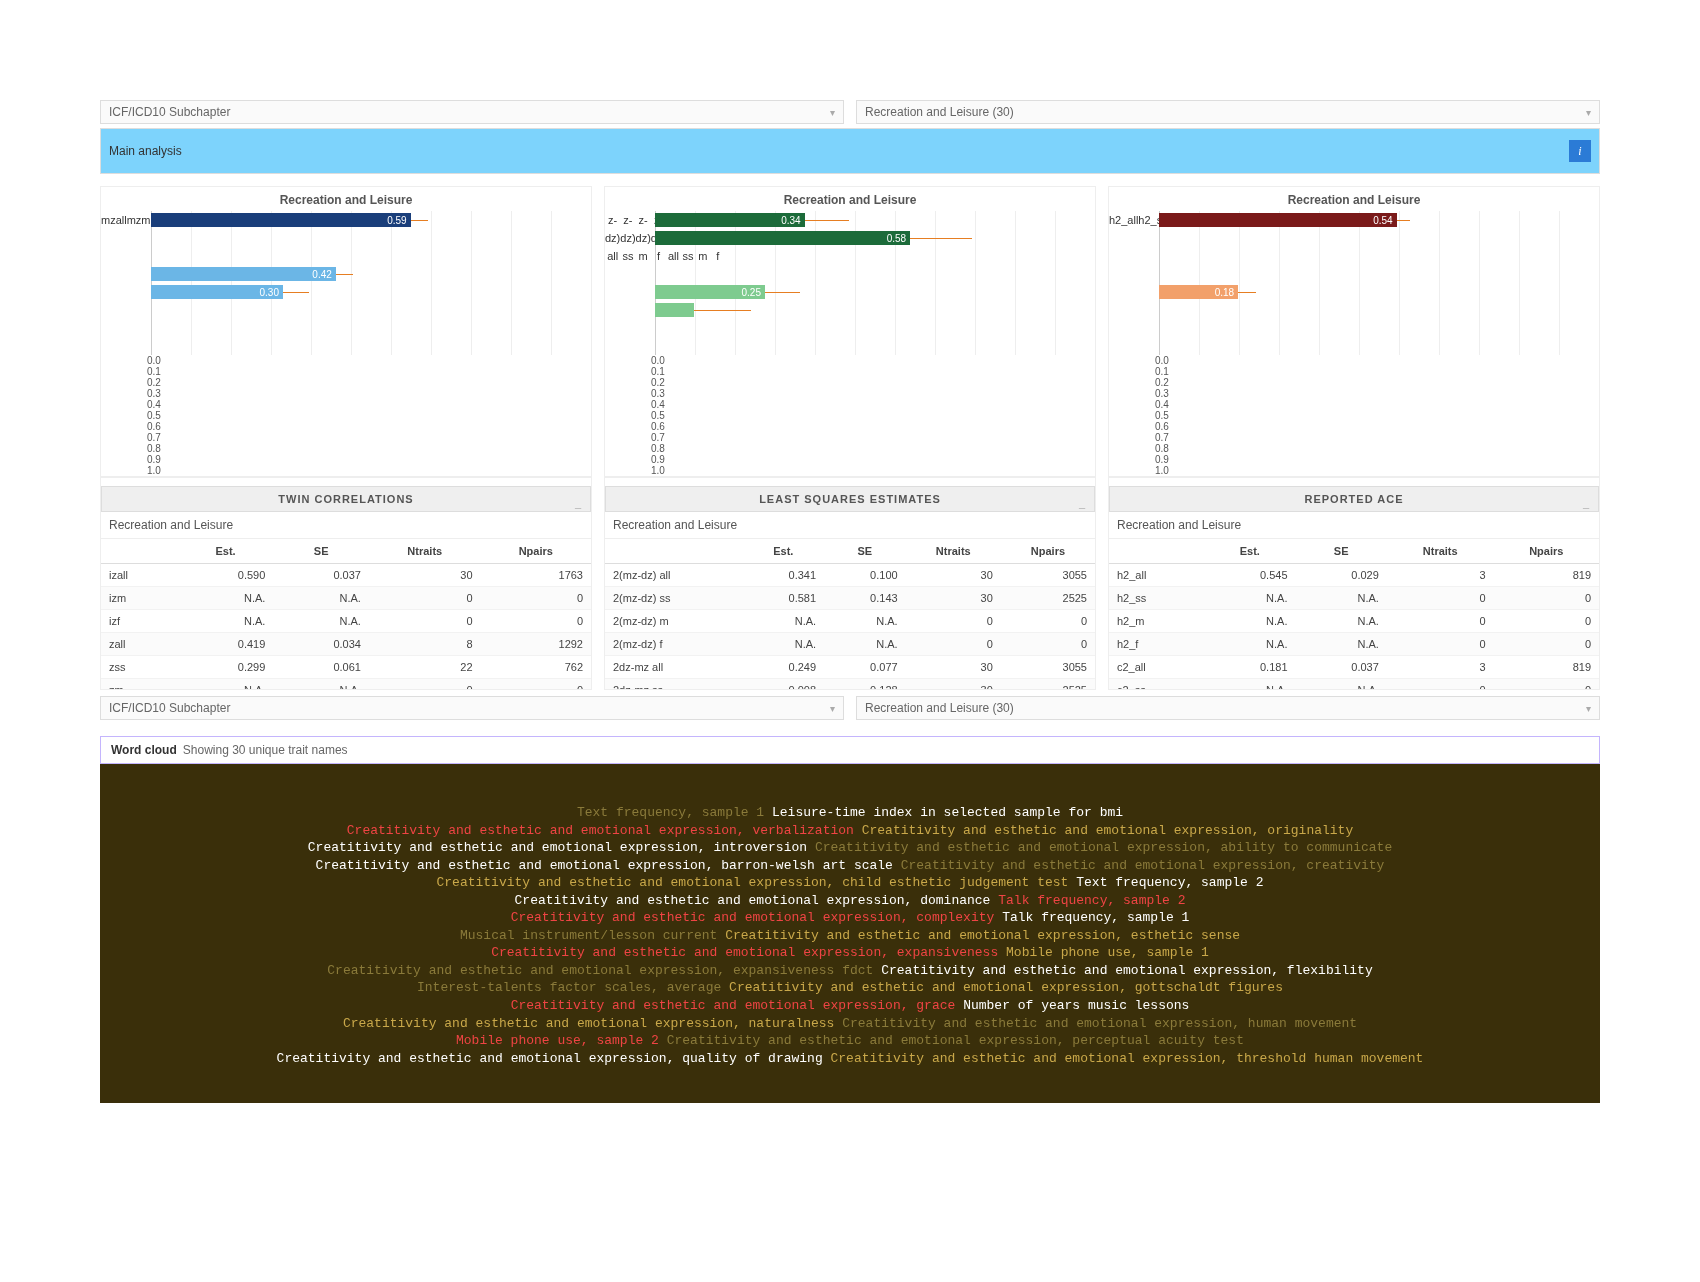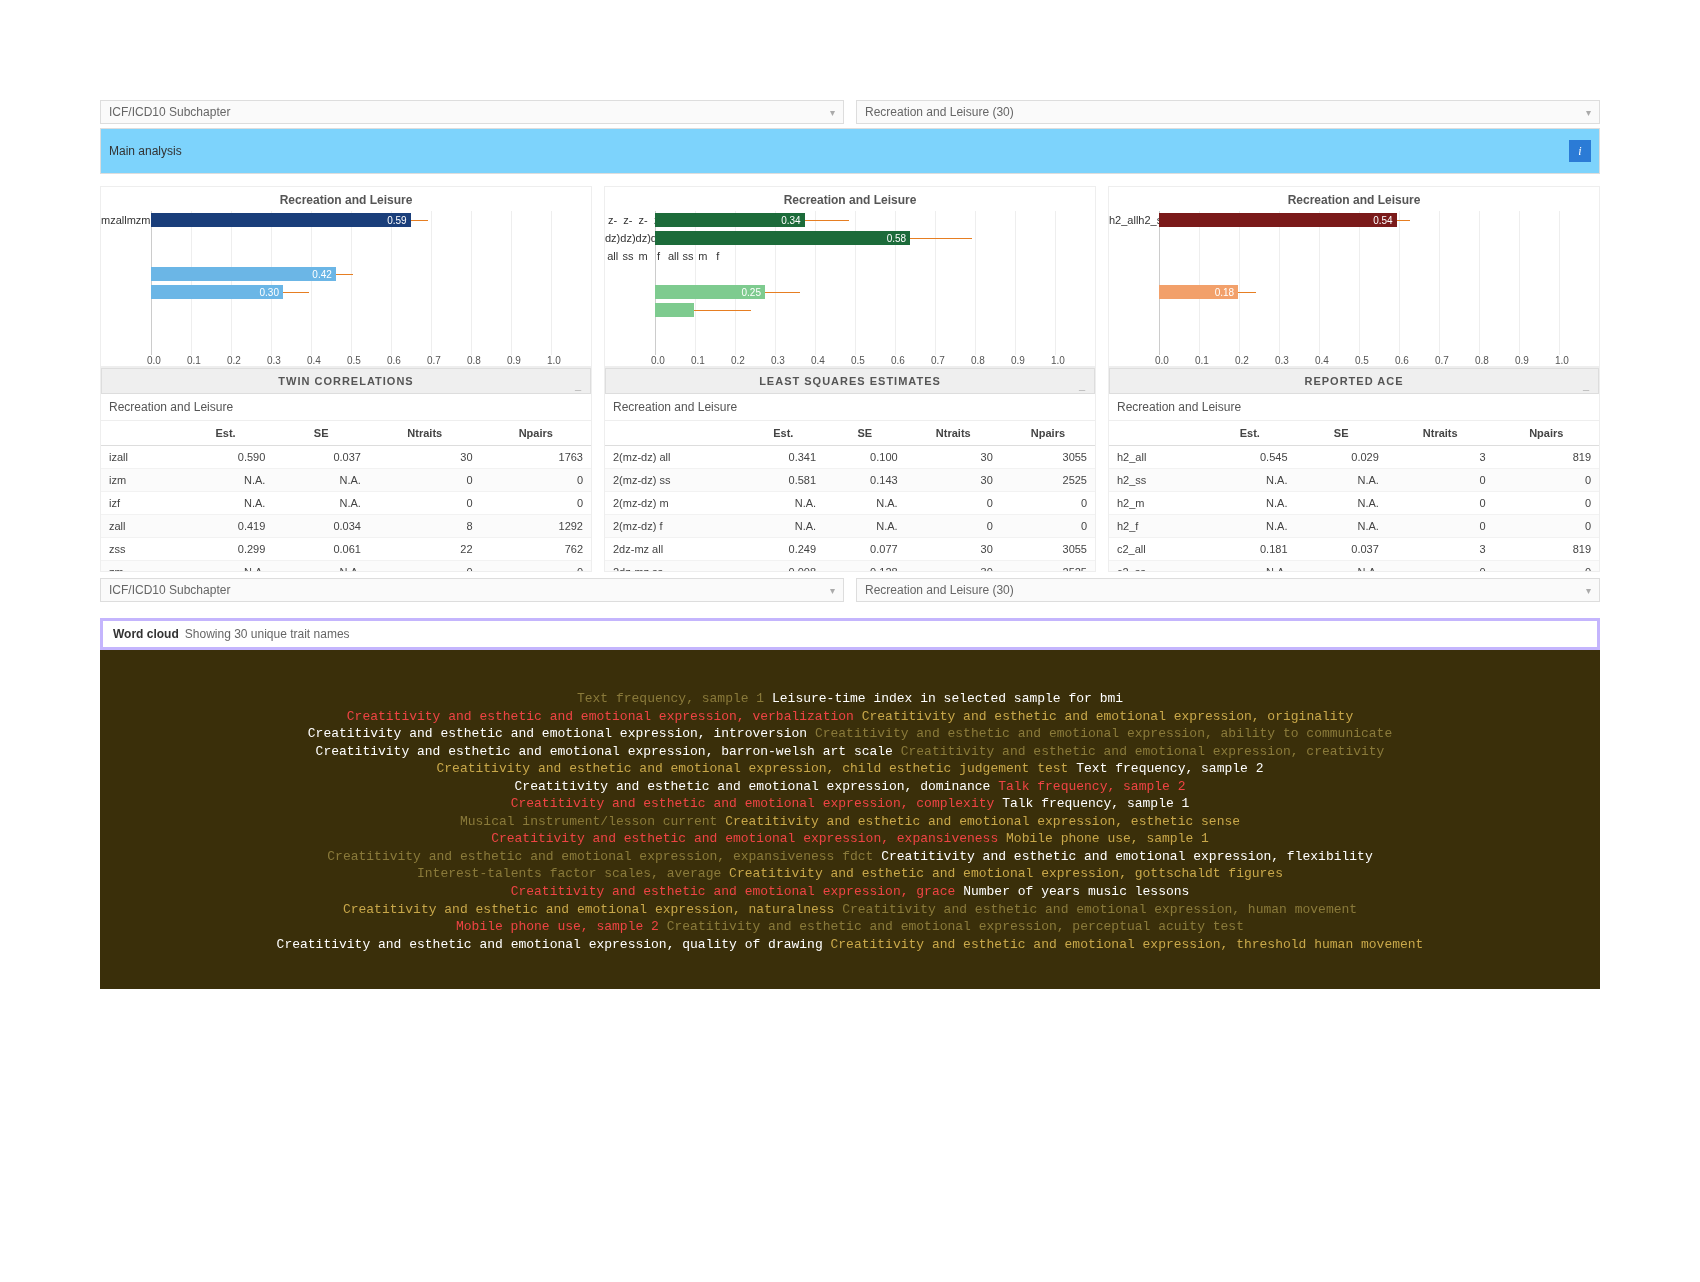--- a/index.html
+++ b/index.html
@@ -15,32 +15,32 @@
   .chart-body { display: flex; }
   .ylabels { width: 50px; display: flex; flex-direction: row; text-align: center; padding-right: 4px; }
   .ylabels div { height: 18px; line-height: 18px; font-size: 11px; color: #333; }
   .bars { flex: 1; position: relative; }
   .bar-row { height: 18px; display: flex; align-items: center; position: relative; }
   .grid { position: absolute; inset: 0; display: flex; pointer-events: none; }
   .grid div { flex: 1; border-left: 1px solid #eee; }
   .grid div:first-child { border-left: 1px solid #ccc; }
   .bar { height: 14px; display: flex; align-items: center; justify-content: flex-end; color: #fff; font-size: 10px; padding-right: 4px; position: relative; z-index: 1; padding-left: 35px; }
   .err { height: 1px; background: #e67e22; position: relative; z-index: 1; }
-  .xaxis { display: flex; margin-left: 50px; }
+  .xaxis { display: flex; margin-left: 50px; flex-direction: column; }
   .xaxis div { flex: 1; font-size: 10px; color: #555; text-align: left; transform: translateX(-4px); }
-  .sect-title { background: #efefef; text-align: center; font-size: 11px; font-weight: 600; color: #555; letter-spacing: 1px; padding: 6px 0; border: 1px solid #ddd; position: relative; }
+  .sect-title { background: #efefef; text-align: center; font-size: 11px; font-weight: 600; color: #555; letter-spacing: 1px; padding: 6px 0; border: 1px solid #ddd; margin-top: 8px; position: relative; }
   .sect-title .underscore { position: absolute; right: 8px; bottom: 2px; color: #888; }
   .tbl-sub { padding: 6px 8px; color: #555; font-size: 12px; border-bottom: 1px solid #eee; }
   table { width: 100%; border-collapse: collapse; font-size: 11px; }
   th { text-align: center; padding: 6px 8px; font-weight: 600; color: #444; border-bottom: 1px solid #ddd; }
   th:first-child, td:first-child { text-align: left; }
   td { text-align: right; padding: 5px 8px; border-bottom: 1px solid #f2f2f2; color: #444; }
   tr:nth-child(even) td { background: #fbfbfb; }
   .tbl-scroll { max-height: 150px; overflow: hidden; }
-  .wordcloud-head { border: 3px solid #c4b5fd; background: #fff; padding: 6px 10px; margin-top: 16px; display: flex; gap: 6px; }
+  .wordcloud-head { border: 1px solid #c4b5fd; background: #fff; padding: 6px 10px; margin-top: 16px; display: flex; gap: 6px; }
   .wordcloud-head b { color: #333; }
   .wordcloud-head span { color: #666; }
   .wordcloud { background: #3a2f0a; padding: 40px 20px 36px; line-height: 1.35; text-align: center; font-family: "Courier New", monospace; font-size: 13px; }
   .c-white { color: #fff; }
   .c-orange { color: #ef4444; }
   .c-dim { color: #8a7a3a; }
   .c-mid { color: #c9a84a; }
 </style>
 </head>
 <body>

